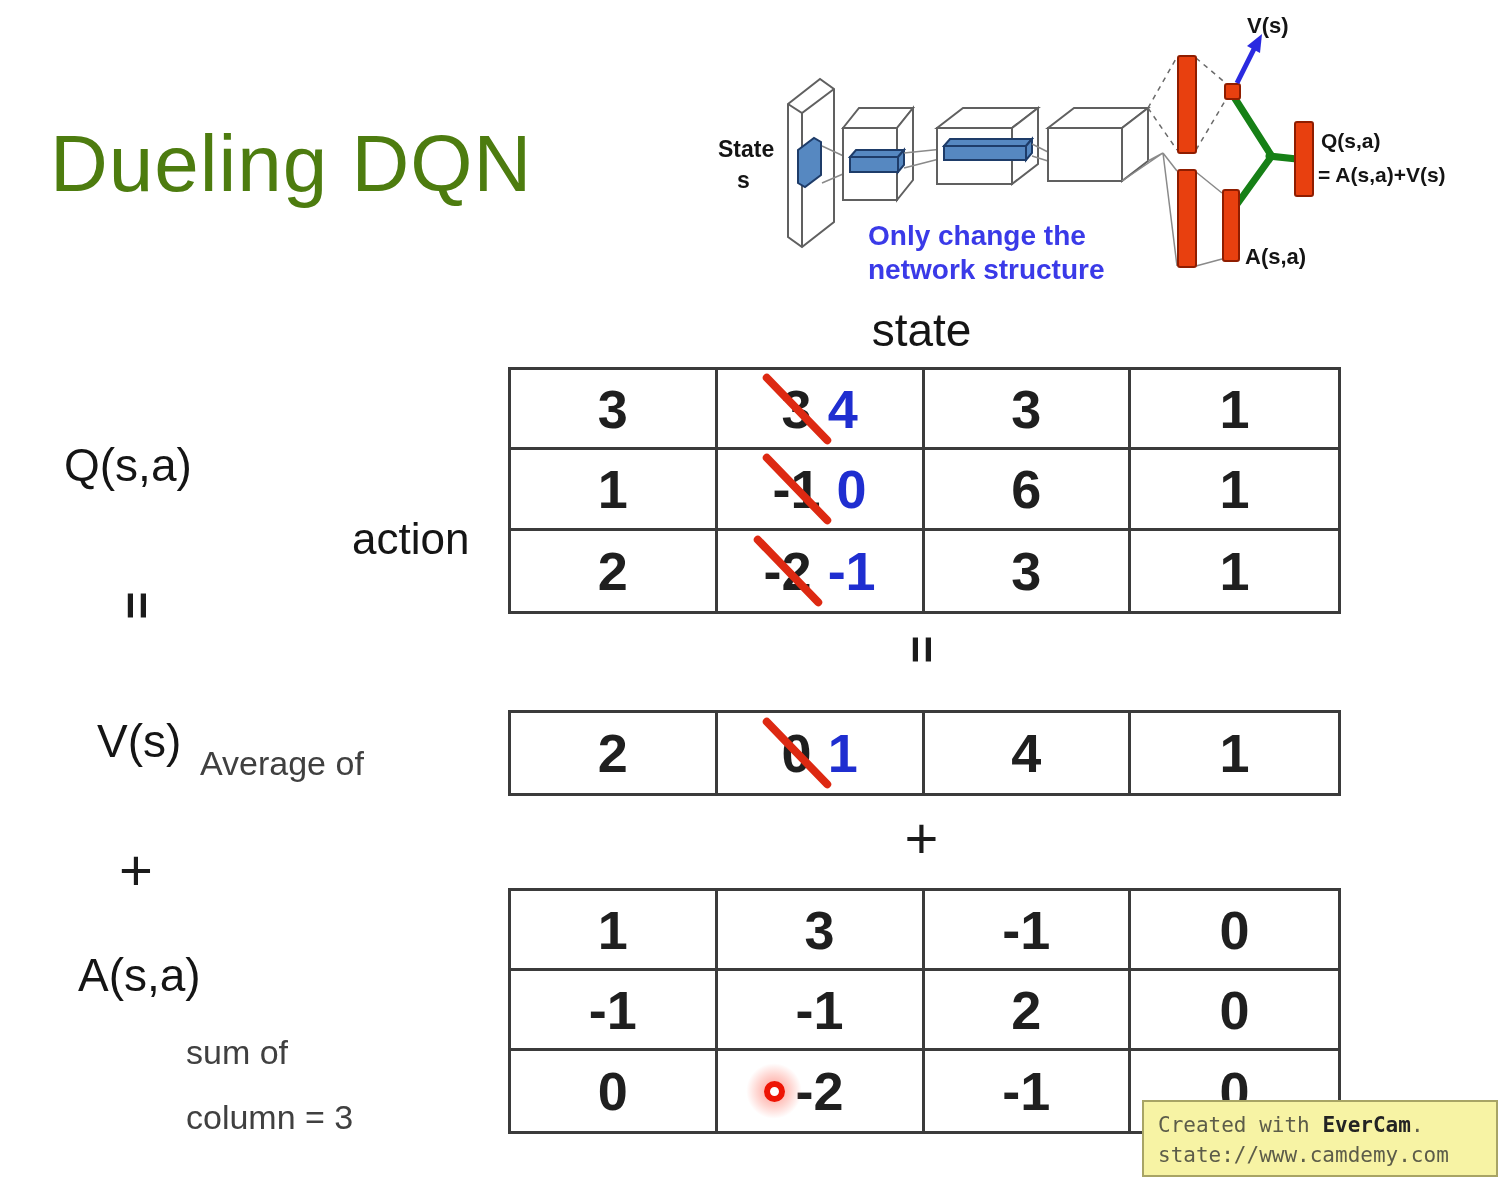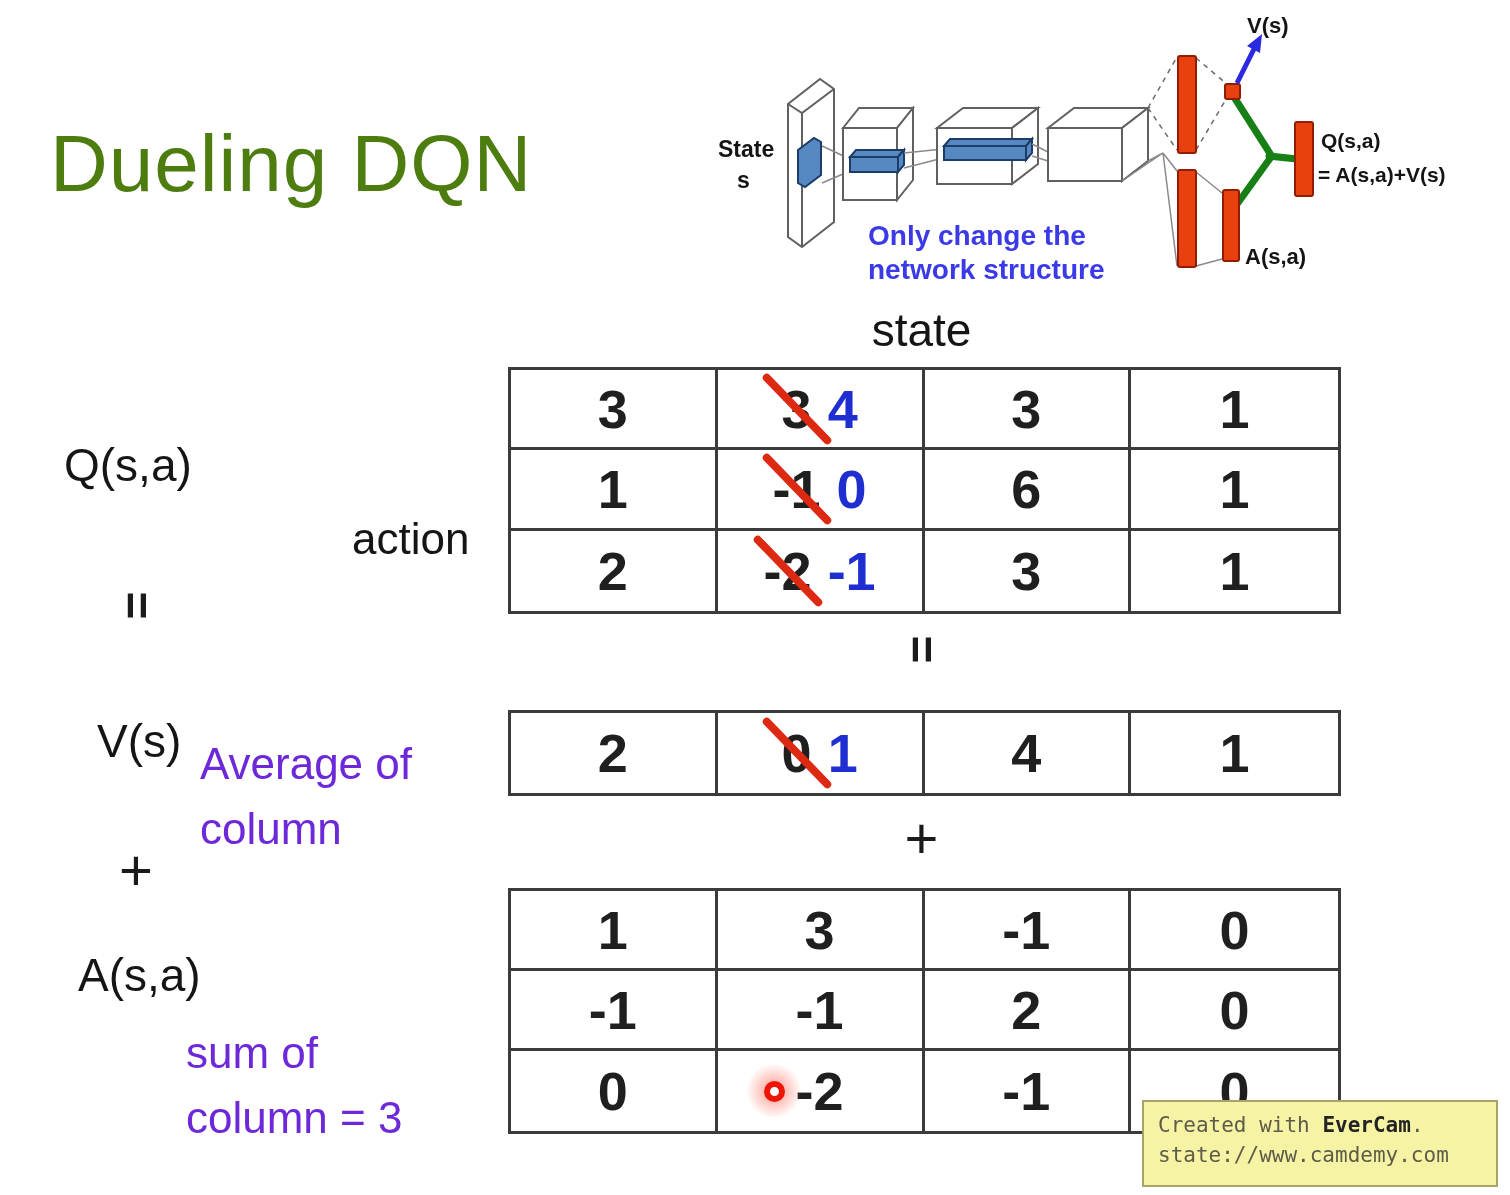--- a/index.html
+++ b/index.html
@@ -42,33 +42,33 @@
     content:'';position:absolute;left:-10px;top:-10px;width:9px;height:9px;background:#fff;
     border:6px solid #ee1505;border-radius:50%;
   }
   
   .lbl{font-size:46px;color:#151515;}
   #q-label{left:64px;top:438px;}
   #action-label{left:352px;top:466px;font-size:44px;margin-top:48px;}
   #v-label{left:97px;top:714px;}
   #a-label{left:78px;top:948px;}
   #state-label{left:508px;top:303px;width:827px;text-align:center;font-size:46px;}
-  .bluenote{color:#6d28d9;font-size:44px;line-height:65px;}
+  .bluenote{color:#404040;font-size:34px;line-height:65px;}
   #avg-note{left:200px;top:731px;}
   #sum-note{left:186px;top:1020px;}
   
   .op-eq span{display:inline-block;transform:rotate(90deg);font-weight:bold;font-size:48px;color:#1b1b1b;}
   #left-eq{left:96px;top:578px;width:80px;text-align:center;}
   #mid-eq{left:508px;top:622px;width:827px;text-align:center;}
   .op-plus{font-size:58px;color:#1b1b1b;}
   #left-plus{left:96px;top:836px;width:80px;text-align:center;}
   #mid-plus{left:508px;top:804px;width:827px;text-align:center;}
   
   #watermark{
-    left:1142px;top:1100px;width:356px;height:87px;background:#f7f3a4;border:2px solid #a8a465;
+    left:1142px;top:1100px;width:356px;height:77px;background:#f7f3a4;border:2px solid #a8a465;
     box-sizing:border-box;padding:8px 0 0 14px;
     font-family:"DejaVu Sans Mono",monospace;font-size:21px;color:#5c5c49;line-height:30px;
   }
   #watermark b{color:#232323;}
 </style>
 </head>
 <body>
 
 <div id="stage">
 
@@ -152,21 +152,20 @@
   <div id="title" class="abs">Dueling DQN</div>
 
   <div id="state-label" class="abs lbl">state</div>
   <div id="q-label" class="abs lbl">Q(s,a)</div>
   <div id="action-label" class="abs lbl">action</div>
   <div id="v-label" class="abs lbl">V(s)</div>
   <div id="a-label" class="abs lbl">A(s,a)</div>
 
   <div id="avg-note" class="abs bluenote">
     <div>Average of</div>
-    <div>column</div>
   </div>
   <div id="sum-note" class="abs bluenote">
     <div>sum of</div>
     <div>column = 3</div>
   </div>
 
   <div id="left-eq" class="abs op-eq"><span>=</span></div>
   <div id="mid-eq" class="abs op-eq"><span>=</span></div>
   <div id="left-plus" class="abs op-plus">+</div>
   <div id="mid-plus" class="abs op-plus">+</div>

